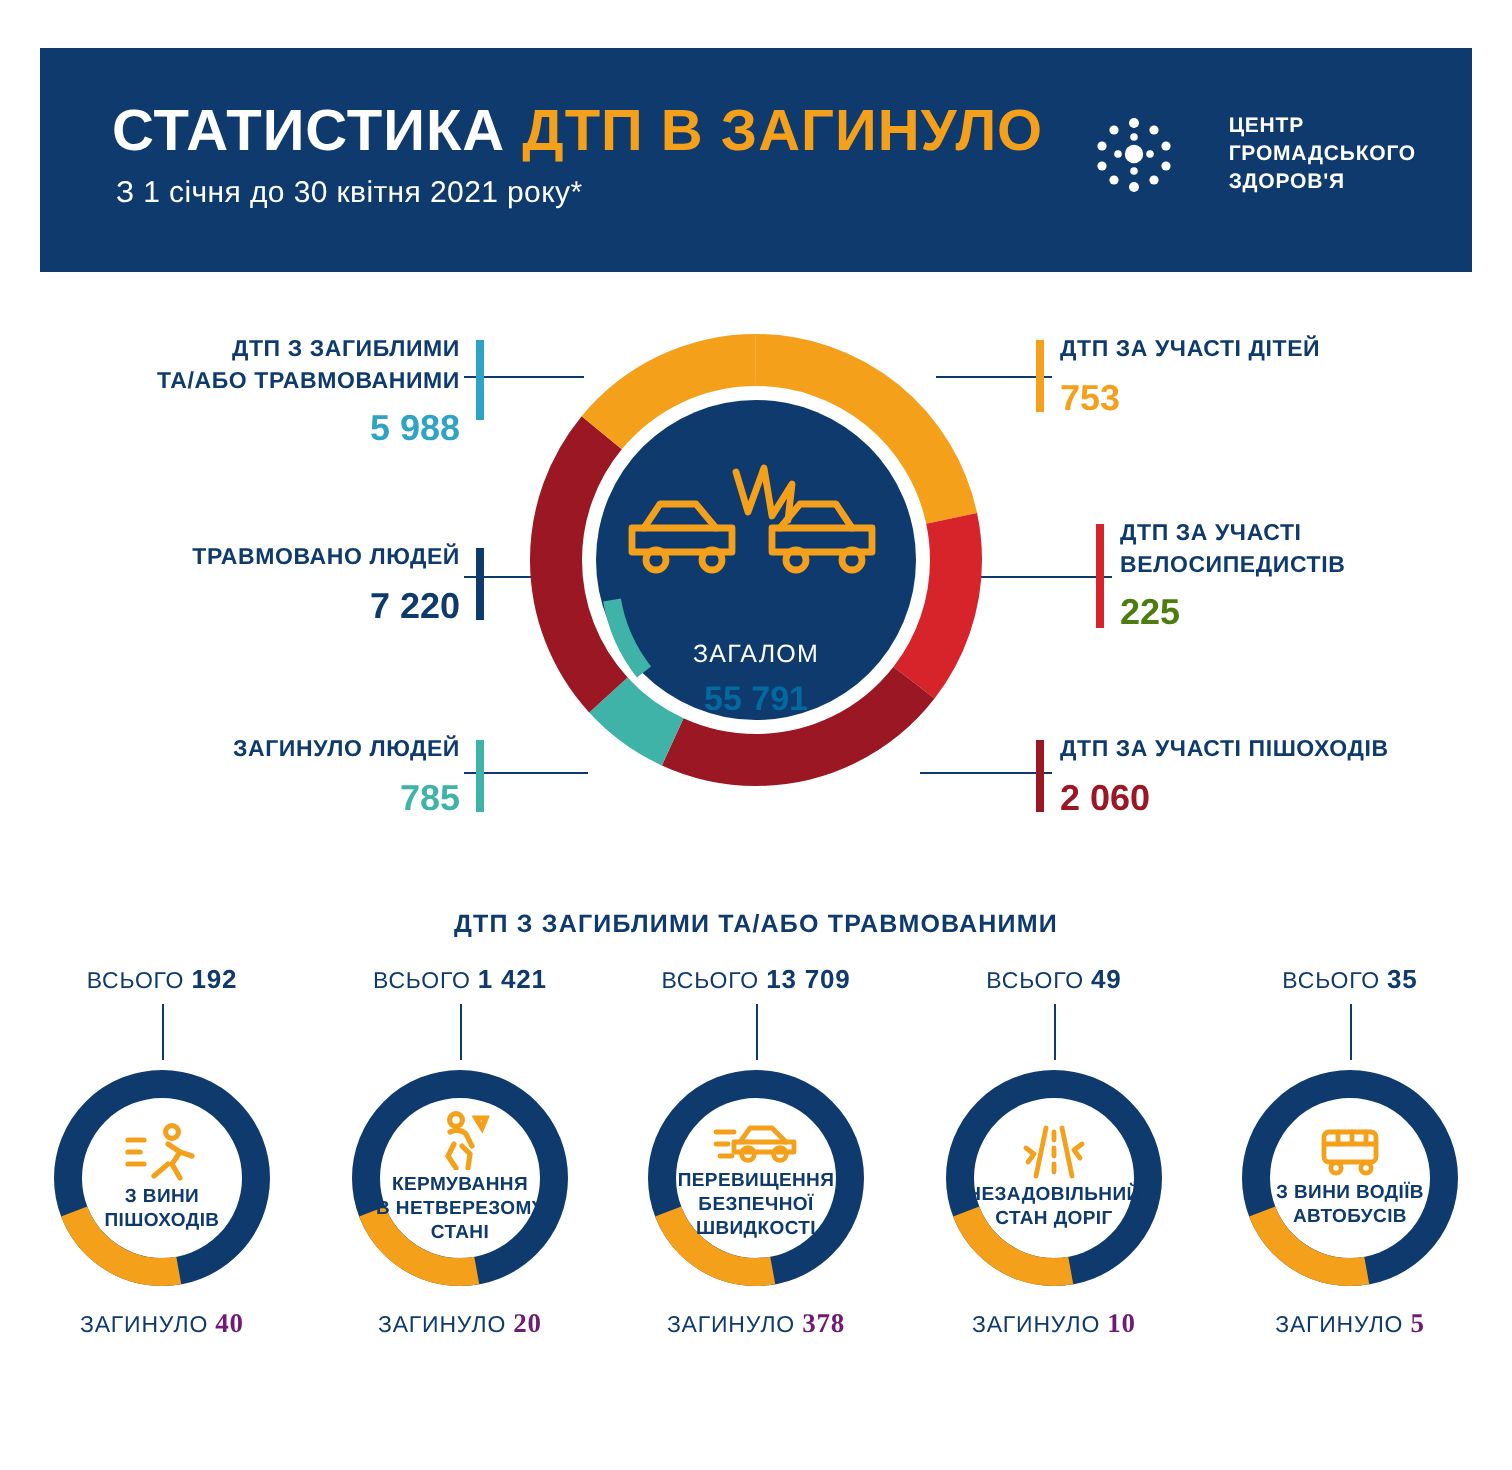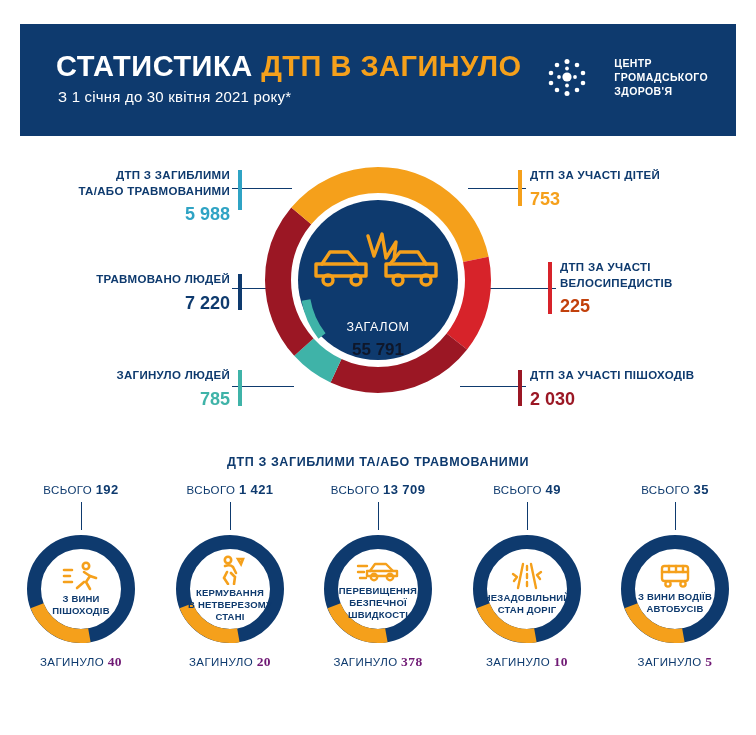--- a/index.html
+++ b/index.html
@@ -75,21 +75,21 @@
     text-align: center;
     color: #ffffff;
     font-size: 12.5px;
     letter-spacing: 0.6px;
   }
   .donut-center-value {
     position: absolute;
     left: 0; right: 0;
     top: 180px;
     text-align: center;
-    color: #0f172a;
+    color: #0369a1;
     font-size: 17px;
     font-weight: bold;
   }
 
   
   .callout { position: absolute; font-size: 11.5px; line-height: 1.35; }
   .callout .lbl { color: #0e3a6e; font-weight: bold; letter-spacing: 0.3px; text-transform: uppercase; }
   .callout .val { font-weight: bold; font-size: 18px; margin-top: 3px; }
   .callout.left { text-align: right; }
   .callout.right { text-align: left; }
@@ -244,27 +244,27 @@
 
     <div class="callout right cr1">
       <div class="bar" style="left:-12px; top:2px; height:36px; background:#f5a01b;"></div>
       <div class="lbl">ДТП ЗА УЧАСТІ ДІТЕЙ</div>
       <div class="val" style="color:#f5a01b;">753</div>
     </div>
 
     <div class="callout right cr2">
       <div class="bar" style="left:-12px; top:2px; height:52px; background:#d7232a;"></div>
       <div class="lbl">ДТП ЗА УЧАСТІ<br>ВЕЛОСИПЕДИСТІВ</div>
-      <div class="val" style="color:#c2410c;">225</div>
+      <div class="val" style="color:#4d7c0f;">225</div>
     </div>
 
     <div class="callout right cr3">
       <div class="bar" style="left:-12px; top:2px; height:36px; background:#9b1724;"></div>
       <div class="lbl">ДТП ЗА УЧАСТІ ПІШОХОДІВ</div>
-      <div class="val" style="color:#9b1724;">2 030</div>
+      <div class="val" style="color:#9b1724;">2 060</div>
     </div>
 
     <div class="donut-wrap">
       <svg width="240" height="240" viewBox="0 0 240 240">
 
         <g fill="none" stroke-width="26" transform="rotate(-90 120 120)">
 
           <circle cx="120" cy="120" r="100" stroke="#f5a01b" stroke-dasharray="136 492" stroke-dashoffset="0"></circle>
 
           <circle cx="120" cy="120" r="100" stroke="#d7232a" stroke-dasharray="87 541" stroke-dashoffset="-136"></circle>

